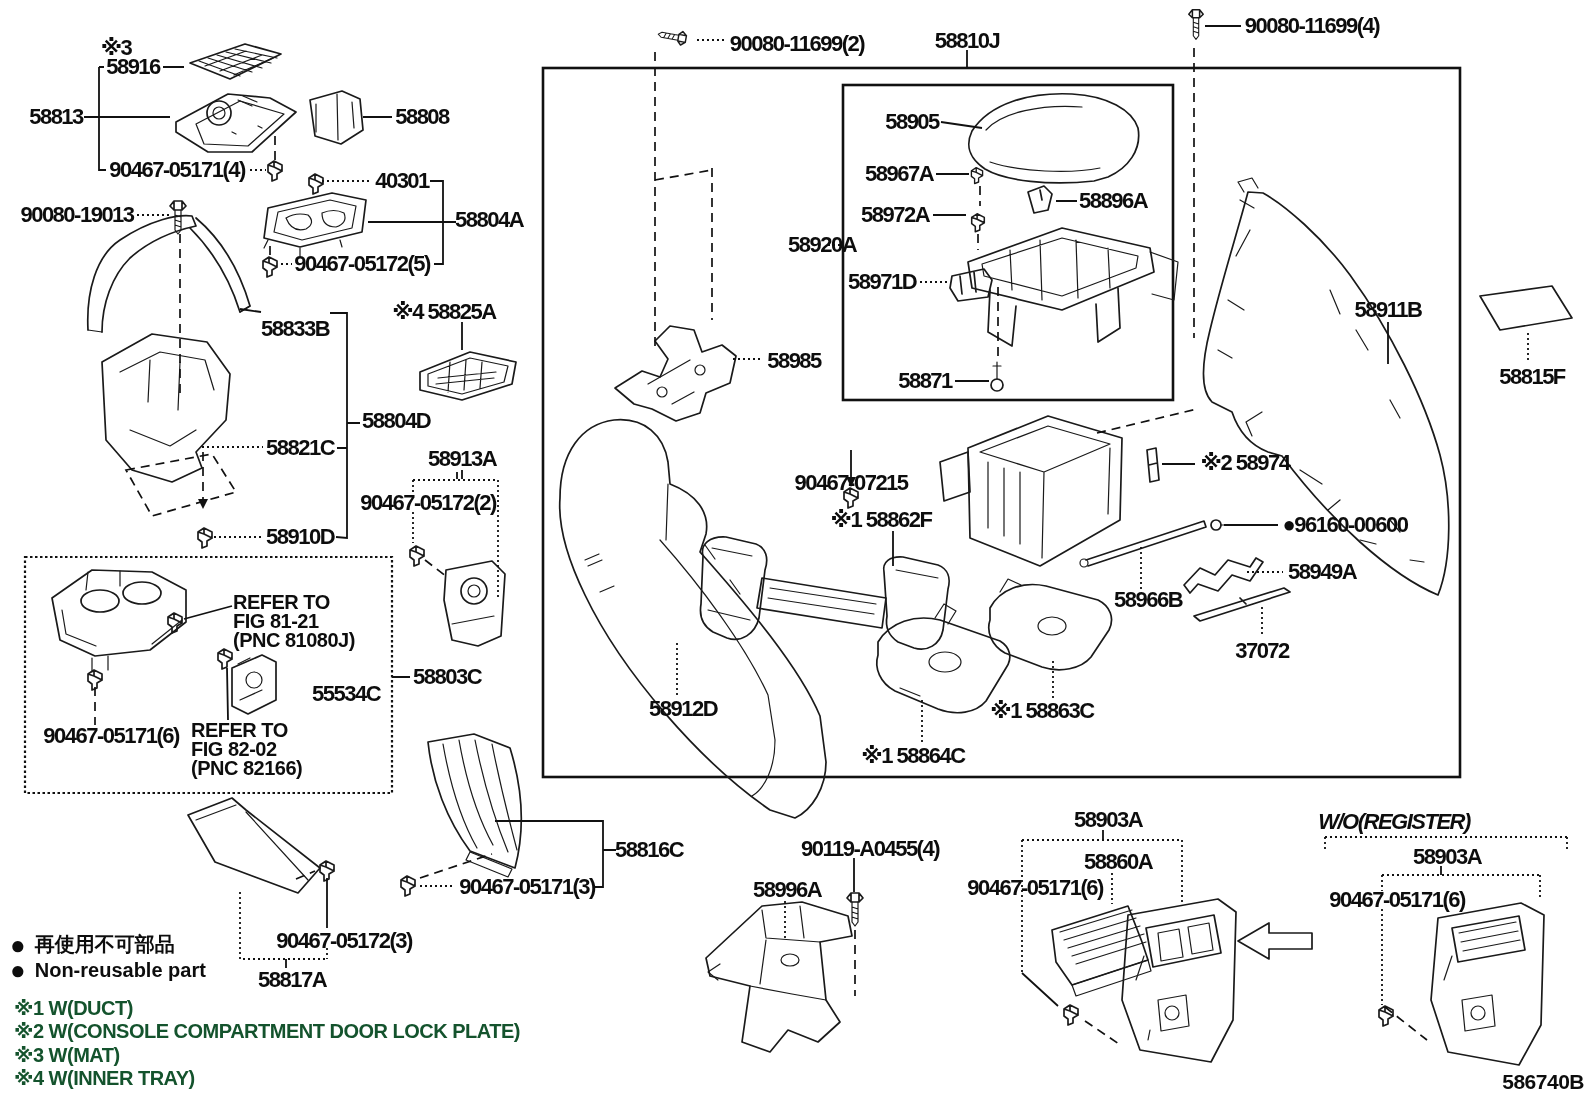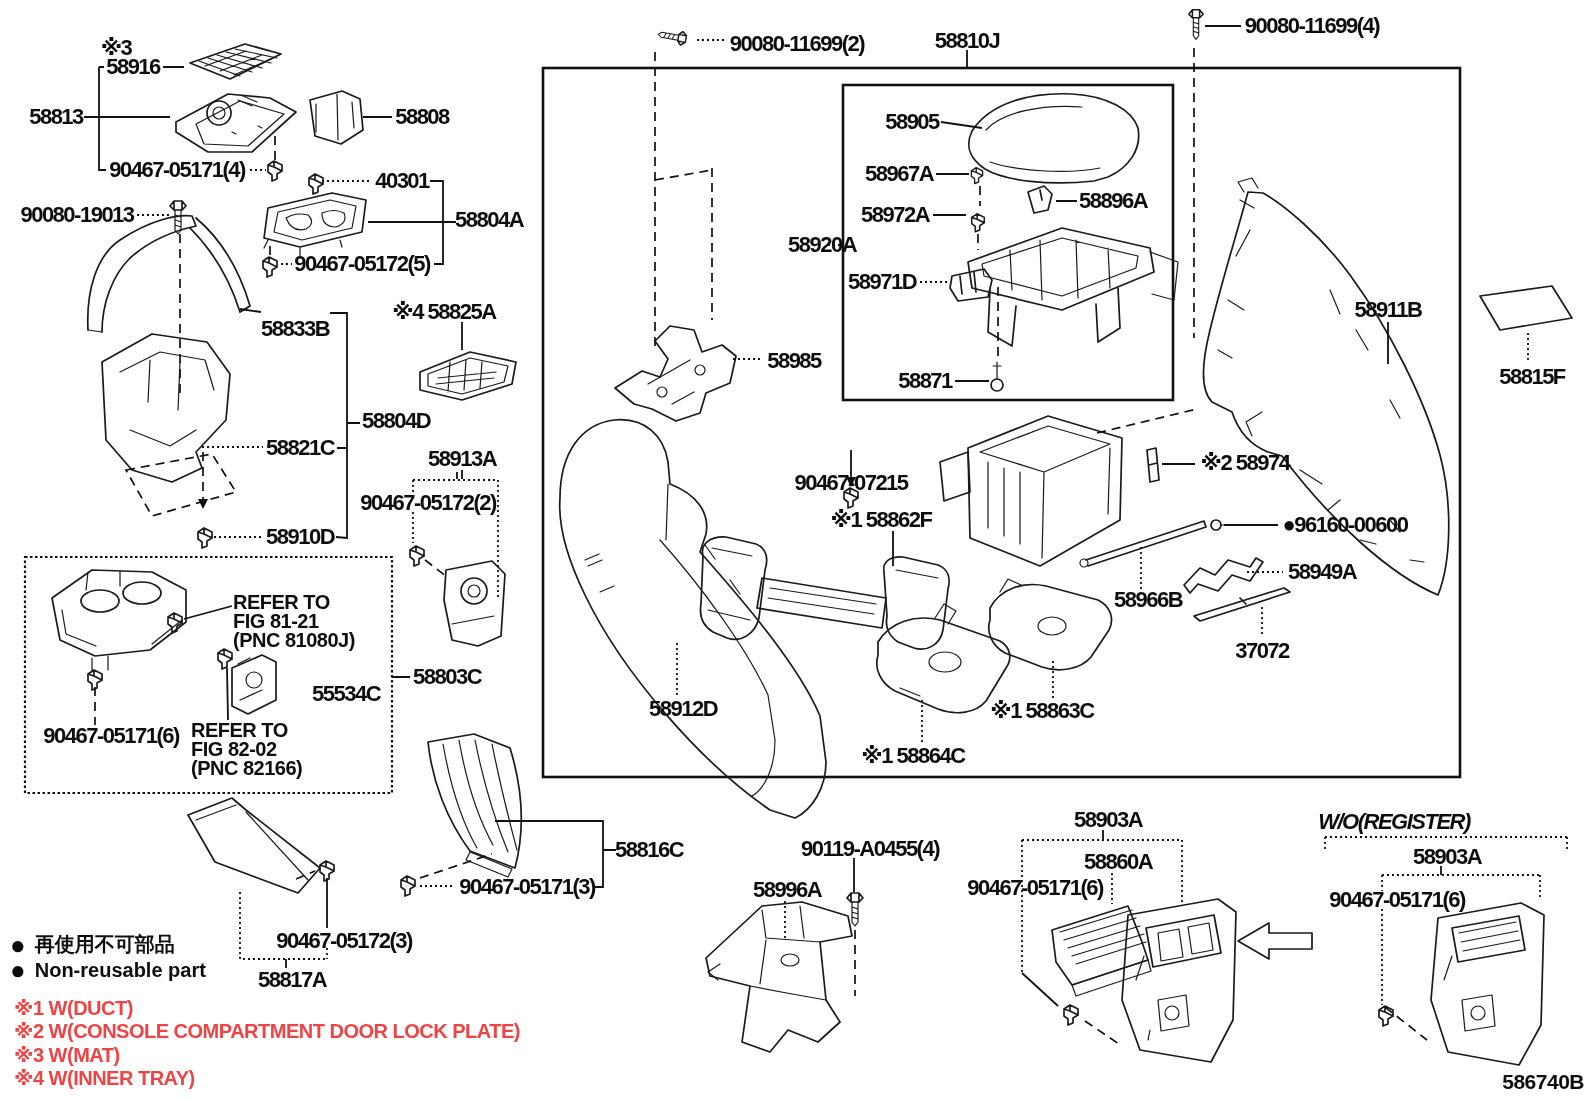--- a/index.html
+++ b/index.html
@@ -11,21 +11,21 @@
   .ld{stroke:#111;stroke-width:1.8;fill:none;}
   .dotl{stroke:#111;stroke-width:1.8;fill:none;stroke-dasharray:2 3;}
   .dshl{stroke:#111;stroke-width:1.7;fill:none;stroke-dasharray:9 6;}
   .boxsolid{stroke:#111;stroke-width:2.6;fill:none;}
   .boxdot{stroke:#111;stroke-width:2.2;fill:none;stroke-dasharray:2.5 2.5;}
   .fillb{fill:#111;stroke:none;}
   .plabel{position:absolute;font-weight:700;font-size:22px;letter-spacing:-1.5px;color:#0d0d0d;
           white-space:pre;line-height:1.02;transform:translate(-50%,-50%);}
   .plabel.left{transform:translate(0,-50%);text-align:left;}
   .plabel.ref{font-size:20px;letter-spacing:-0.5px;line-height:19px;}
-  .note{position:absolute;font-weight:700;font-size:20px;letter-spacing:-0.5px;color:#ef4444;
+  .note{position:absolute;font-weight:700;font-size:20px;letter-spacing:-0.5px;color:#14532d;
         white-space:pre;transform:translate(0,-50%);}
   .legend-row{position:absolute;left:10px;display:flex;align-items:center;gap:9px;
         transform:translate(0,-50%);font-weight:700;color:#0d0d0d;}
   .legend-row .bullet{font-size:26px;line-height:1;}
   .legend-row .ltext{font-size:20px;letter-spacing:0;}
   .figcode{position:absolute;right:8px;bottom:5px;font-weight:700;font-size:21px;
         letter-spacing:-0.5px;color:#0d0d0d;}
 </style>
 </head>
 <body>

